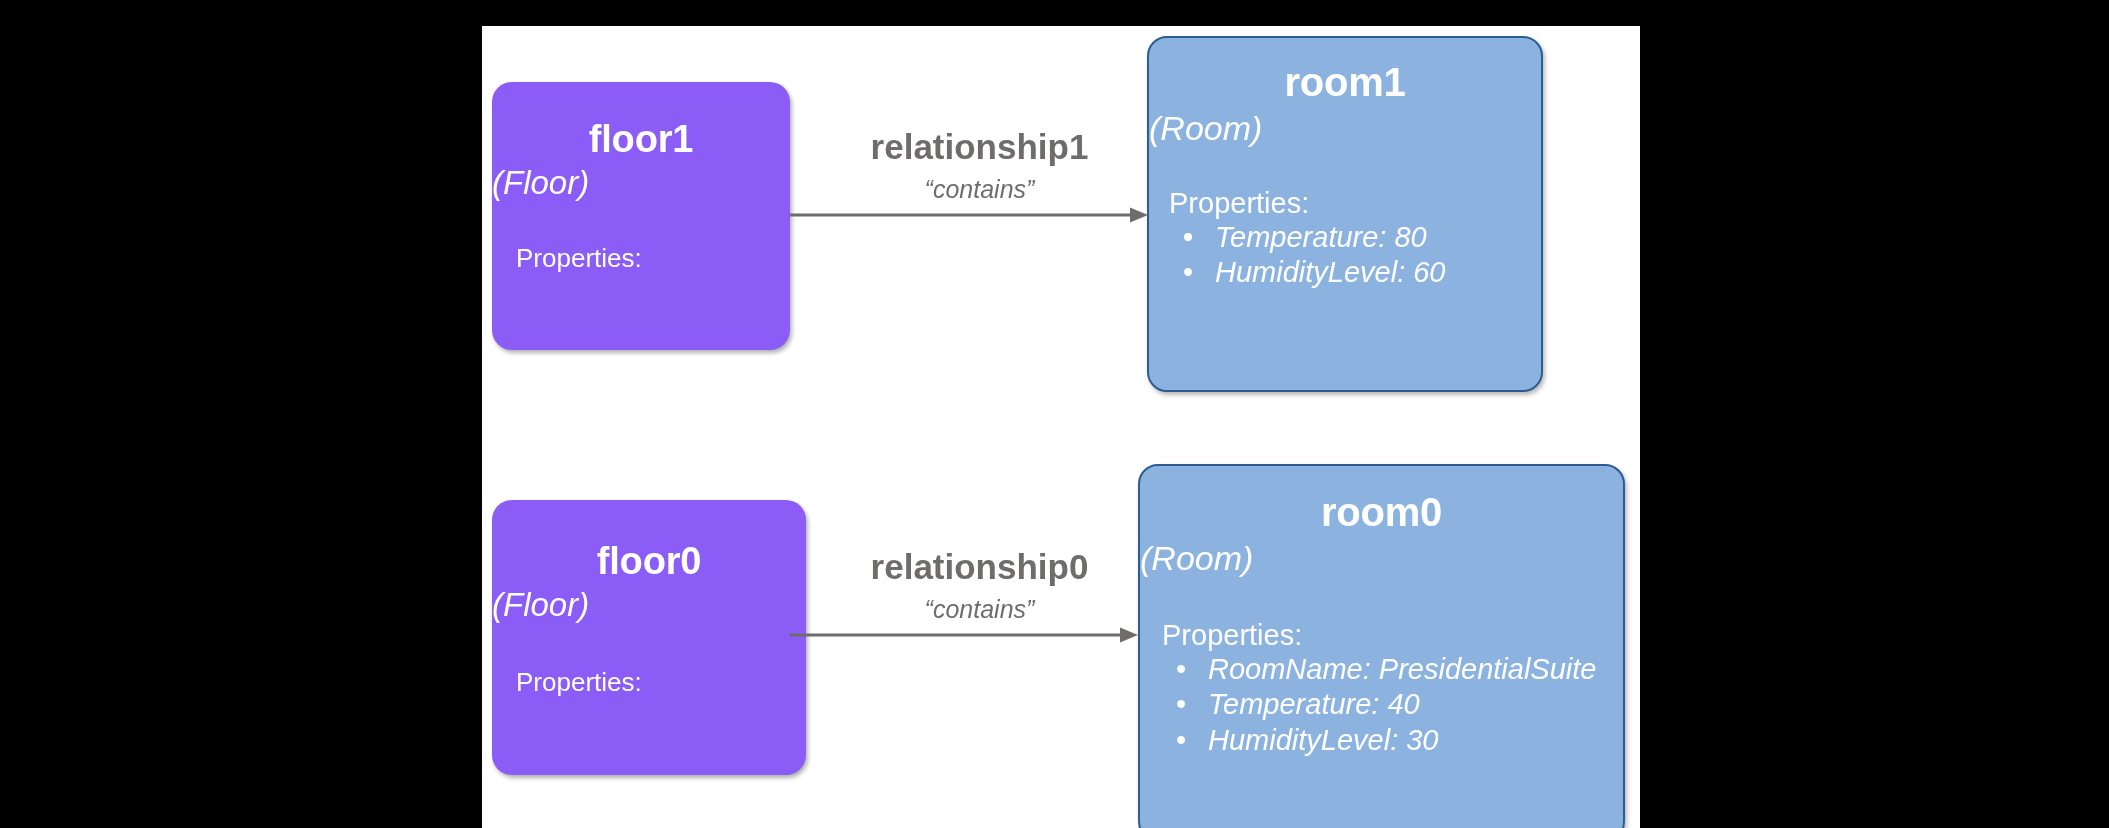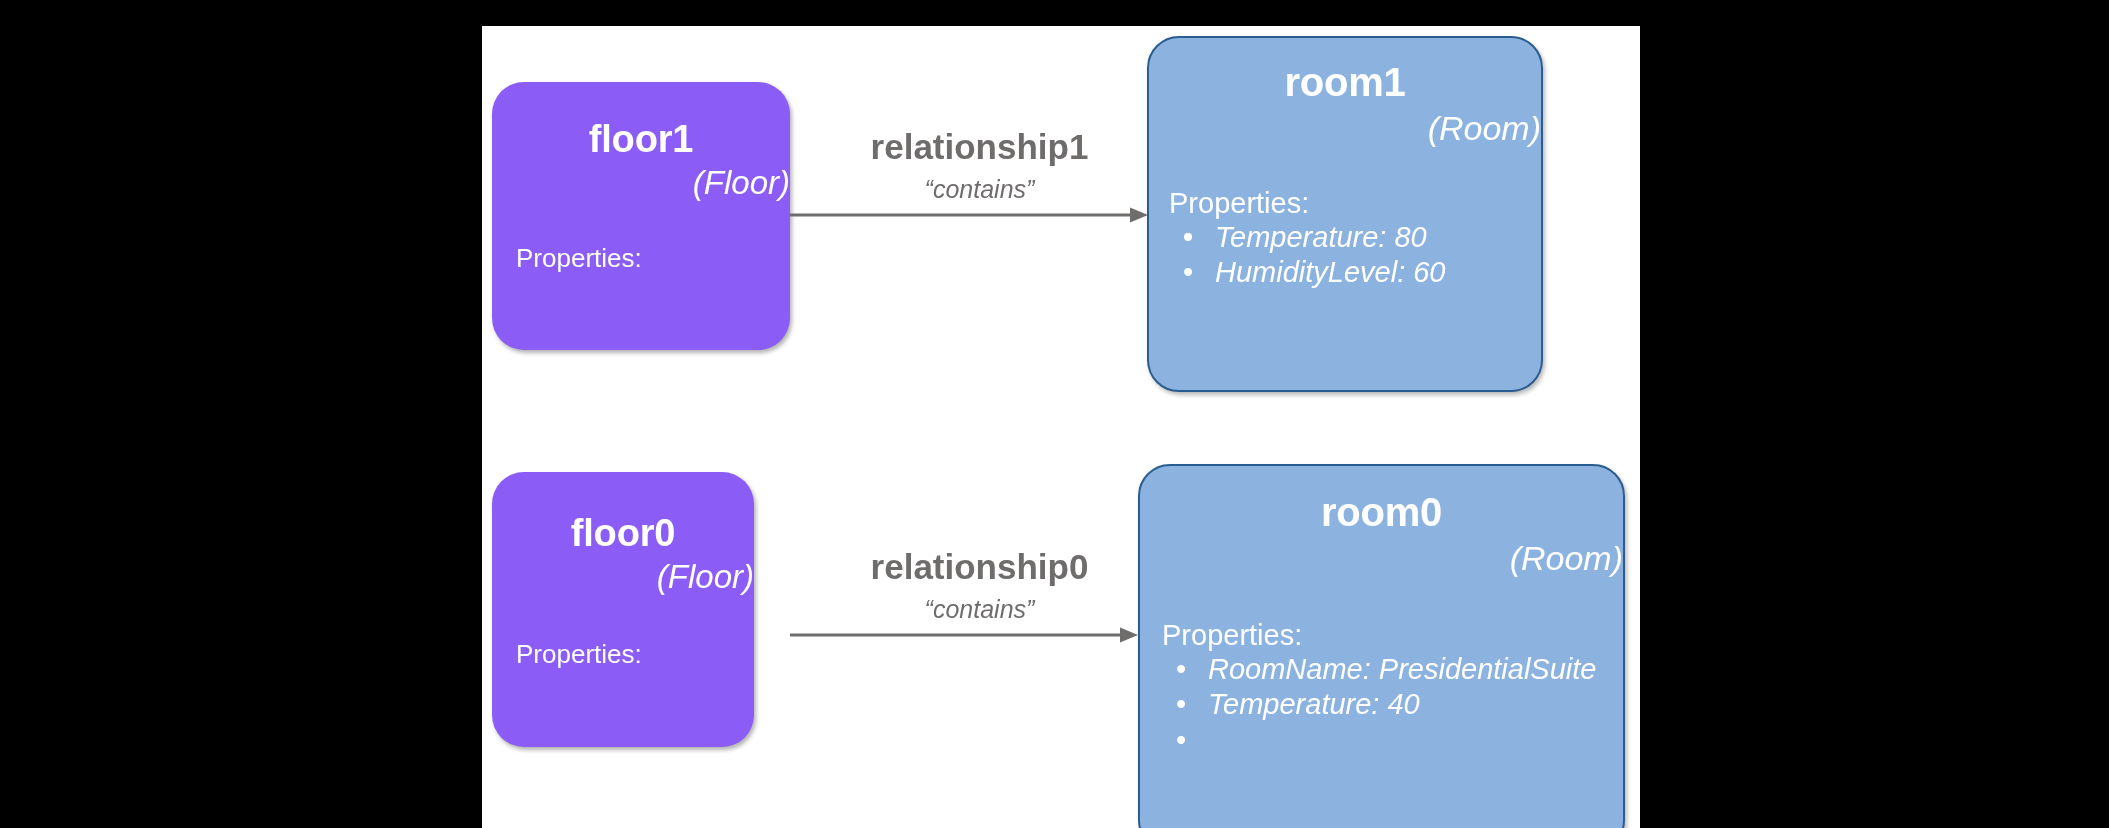--- a/index.html
+++ b/index.html
@@ -25,42 +25,42 @@
     width: 1158px;
     height: 802px;
     background: #ffffff;
     overflow: hidden;
   }
 
   
   .node {
     position: absolute;
     box-sizing: border-box;
-    border-radius: 32px;
+    border-radius: 20px;
     padding: 0;
   }
   .node.floor {
     background: #8b5cf6;
     border: none;
     box-shadow: 2px 3px 4px rgba(0,0,0,0.30);
   }
   .node.room {
     background: #8CB3E0;
     border: 2.5px solid #2B5D90;
     box-shadow: 2px 3px 4px rgba(0,0,0,0.28);
   }
 
   .node-title {
     text-align: center;
     font-weight: bold;
     color: #ffffff;
     letter-spacing: -0.2px;
   }
   .node-type {
-    text-align: right;
+    text-align: left;
     font-style: italic;
     color: #ffffff;
     letter-spacing: 0px;
   }
   .props-label {
     color: #ffffff;
   }
   .props-list {
     list-style: none;
     margin: 0;
@@ -87,22 +87,22 @@
     width: 298px;
     height: 268px;
   }
   #floor1 .node-title { font-size: 38px; margin-top: 38px; line-height: 1.0; }
   #floor1 .node-type  { font-size: 33px; margin-top: 8px;  line-height: 1.0; }
   #floor1 .props-label{ font-size: 26px; margin-top: 44px; margin-left: 24px; }
 
   
   #floor0 {
     left: 10px;
-    top: 446px;   
-    width: 262px;
+    top: 474px;   
+    width: 314px;
     height: 275px;
   }
   #floor0 .node-title { font-size: 38px; margin-top: 42px; line-height: 1.0; }
   #floor0 .node-type  { font-size: 33px; margin-top: 8px;  line-height: 1.0; }
   #floor0 .props-label{ font-size: 26px; margin-top: 46px; margin-left: 24px; }
 
   
   #room1 {
     left: 665px;  
     top: 10px;    
@@ -213,19 +213,19 @@
     </svg>
 
     <div class="node room" id="room0">
       <div class="node-title">room0</div>
       <div class="node-type">(Room)</div>
       <div class="props-block">
         <div class="props-label">Properties:</div>
         <ul class="props-list">
           <li><span class="bullet">•</span><span>RoomName: PresidentialSuite</span></li>
           <li><span class="bullet">•</span><span>Temperature: 40</span></li>
-          <li><span class="bullet">•</span></li>
+          <li><span class="bullet">•</span><span>HumidityLevel: 30</span></li>
         </ul>
       </div>
     </div>
 
   </div>
 </div>
 
 </body></html>

